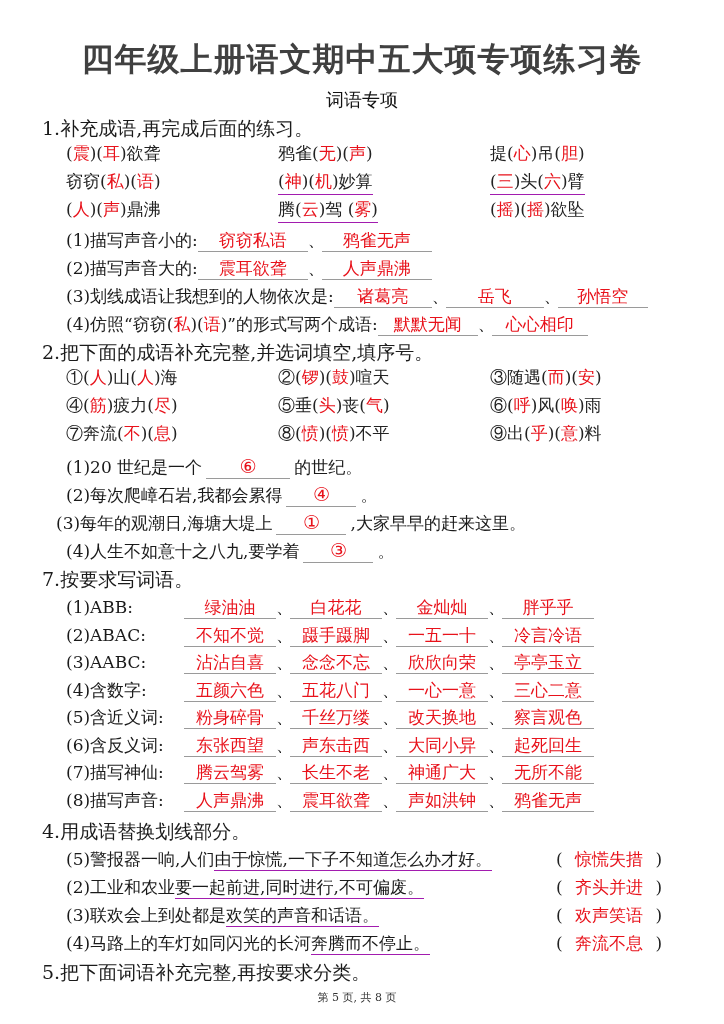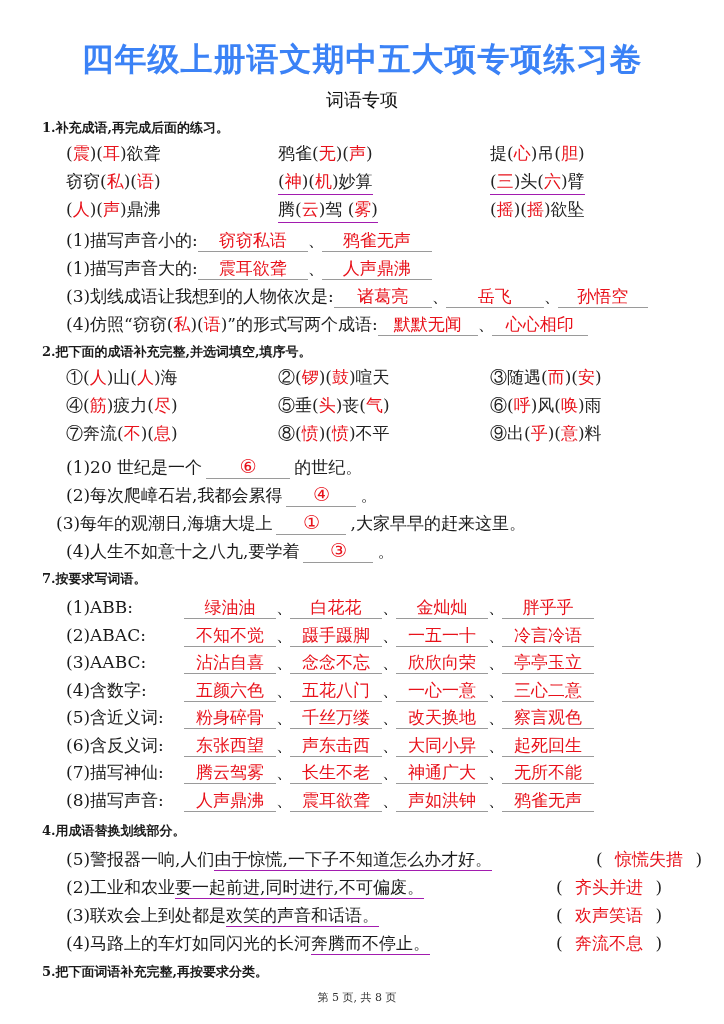--- a/index.html
+++ b/index.html
@@ -1,23 +1,23 @@
 <!DOCTYPE html>
 <html><head>
 <meta charset="utf-8">
 <style>
   html, body { margin: 0; padding: 0; background: #ffffff; }
   body { width: 724px; height: 1024px; position: relative; overflow: hidden;
          font-family: "DejaVu Serif", "Liberation Serif", serif; color: #1a1a1a; }
   .title { position: absolute; top: 38px; left: 0; width: 724px; text-align: center;
-           font-size: 32px; font-weight: bold; letter-spacing: 1px; color: #3b82f6; }
+           font-size: 32px; font-weight: bold; letter-spacing: 1px; color: #404040; }
   .subtitle { position: absolute; top: 88px; left: 0; width: 724px; text-align: center;
               font-size: 18px; font-weight: normal; color: #111; }
   .line { position: absolute; white-space: nowrap; font-size: 17px; line-height: 24px; }
-  .q { font-weight: bold; font-size: 13px; left: 42px; text-align: right; }
+  .q { font-weight: normal; font-size: 19px; left: 42px; text-align: right; }
   .red { color: #e8121b; }
   .p { color: #222; }
   .cell { position: absolute; white-space: nowrap; font-size: 17px; line-height: 24px; }
   .ul { border-bottom: 1px solid #a21caf; padding-bottom: 1px; }
   .blank { display: inline-block; border-bottom: 1px solid #9a9a9a; text-align: center;
            color: #e8121b; line-height: 22px; }
   .circ { font-family: "DejaVu Sans", sans-serif; font-size: 19px; color: #e8121b; }
   .sep { display: inline-block; width: 14px; text-align: center; }
   .footer { position: absolute; top: 990px; left: 0; width: 714px; text-align: center;
             font-size: 11px; color: #333; }
@@ -36,21 +36,21 @@
     <div class="cell" style="top: 141px; left: 490px;"><span class="p">提(</span><span class="red">心</span><span class="p">)吊(</span><span class="red">胆</span><span class="p">)</span></div>
     <div class="cell" style="top: 169px; left: 66px;"><span class="p">窃窃(</span><span class="red">私</span><span class="p">)(</span><span class="red">语</span><span class="p">)</span></div>
     <div class="cell ul" style="top: 169px; left: 278px;"><span class="p">(</span><span class="red">神</span><span class="p">)(</span><span class="red">机</span><span class="p">)妙算</span></div>
     <div class="cell ul" style="top: 169px; left: 490px;"><span class="p">(</span><span class="red">三</span><span class="p">)头(</span><span class="red">六</span><span class="p">)臂</span></div>
     <div class="cell" style="top: 197px; left: 66px;"><span class="p">(</span><span class="red">人</span><span class="p">)(</span><span class="red">声</span><span class="p">)鼎沸</span></div>
     <div class="cell ul" style="top: 197px; left: 278px;"><span class="p">腾(</span><span class="red">云</span><span class="p">)驾 (</span><span class="red">雾</span><span class="p">)</span></div>
     <div class="cell" style="top: 197px; left: 490px;"><span class="p">(</span><span class="red">摇</span><span class="p">)(</span><span class="red">摇</span><span class="p">)欲坠</span></div>
   </div>
 <div id="q1-sub">
     <div class="line" style="top: 228px; left: 66px;"><span>(1)描写声音小的:</span><span class="blank" style="width: 110px;">窃窃私语</span><span class="sep">、</span><span class="blank" style="width: 110px;">鸦雀无声</span></div>
-    <div class="line" style="top: 256px; left: 66px;"><span>(1)描写声音大的:</span><span class="blank" style="width: 110px;">震耳欲聋</span><span class="sep">、</span><span class="blank" style="width: 110px;">人声鼎沸</span></div>
+    <div class="line" style="top: 256px; left: 66px;"><span>(2)描写声音大的:</span><span class="blank" style="width: 110px;">震耳欲聋</span><span class="sep">、</span><span class="blank" style="width: 110px;">人声鼎沸</span></div>
     <div class="line" style="top: 284px; left: 66px;"><span>(3)划线成语让我想到的人物依次是:</span><span class="blank" style="width: 98px;">诸葛亮</span><span class="sep">、</span><span class="blank" style="width: 98px;">岳飞</span><span class="sep">、</span><span class="blank" style="width: 90px;">孙悟空</span></div>
     <div class="line" style="top: 312px; left: 66px;"><span class="p">(4)仿照“窃窃(</span><span class="red">私</span><span class="p">)(</span><span class="red">语</span><span class="p">)”的形式写两个成语:</span><span class="blank" style="width: 100px;">默默无闻</span><span class="sep">、</span><span class="blank" style="width: 96px;">心心相印</span></div>
   </div>
 
 <div class="line q" style="top:340px;">2.把下面的成语补充完整,并选词填空,填序号。</div>
 <div id="q2-grid">
     <div class="cell" style="top: 365px; left: 66px;"><span class="p">①(</span><span class="red">人</span><span class="p">)山(</span><span class="red">人</span><span class="p">)海</span></div>
     <div class="cell" style="top: 365px; left: 278px;"><span class="p">②(</span><span class="red">锣</span><span class="p">)(</span><span class="red">鼓</span><span class="p">)喧天</span></div>
     <div class="cell" style="top: 365px; left: 490px;"><span class="p">③随遇(</span><span class="red">而</span><span class="p">)(</span><span class="red">安</span><span class="p">)</span></div>
     <div class="cell" style="top: 393px; left: 66px;"><span class="p">④(</span><span class="red">筋</span><span class="p">)疲力(</span><span class="red">尽</span><span class="p">)</span></div>
@@ -75,21 +75,21 @@
     <div class="line" style="top: 677.5px; left: 66px;"><span style="display: inline-block; min-width: 118px;">(4)含数字:</span><span class="blank" style="width: 92px;">五颜六色</span><span class="sep">、</span><span class="blank" style="width: 92px;">五花八门</span><span class="sep">、</span><span class="blank" style="width: 92px;">一心一意</span><span class="sep">、</span><span class="blank" style="width: 92px;">三心二意</span></div>
     <div class="line" style="top: 705px; left: 66px;"><span style="display: inline-block; min-width: 118px;">(5)含近义词:</span><span class="blank" style="width: 92px;">粉身碎骨</span><span class="sep">、</span><span class="blank" style="width: 92px;">千丝万缕</span><span class="sep">、</span><span class="blank" style="width: 92px;">改天换地</span><span class="sep">、</span><span class="blank" style="width: 92px;">察言观色</span></div>
     <div class="line" style="top: 732.5px; left: 66px;"><span style="display: inline-block; min-width: 118px;">(6)含反义词:</span><span class="blank" style="width: 92px;">东张西望</span><span class="sep">、</span><span class="blank" style="width: 92px;">声东击西</span><span class="sep">、</span><span class="blank" style="width: 92px;">大同小异</span><span class="sep">、</span><span class="blank" style="width: 92px;">起死回生</span></div>
     <div class="line" style="top: 760px; left: 66px;"><span style="display: inline-block; min-width: 118px;">(7)描写神仙:</span><span class="blank" style="width: 92px;">腾云驾雾</span><span class="sep">、</span><span class="blank" style="width: 92px;">长生不老</span><span class="sep">、</span><span class="blank" style="width: 92px;">神通广大</span><span class="sep">、</span><span class="blank" style="width: 92px;">无所不能</span></div>
     <div class="line" style="top: 787.5px; left: 66px;"><span style="display: inline-block; min-width: 118px;">(8)描写声音:</span><span class="blank" style="width: 92px;">人声鼎沸</span><span class="sep">、</span><span class="blank" style="width: 92px;">震耳欲聋</span><span class="sep">、</span><span class="blank" style="width: 92px;">声如洪钟</span><span class="sep">、</span><span class="blank" style="width: 92px;">鸦雀无声</span></div>
   </div>
 
 <div class="line q" style="top:819px;">4.用成语替换划线部分。</div>
 <div id="q4-sub">
     <div class="line" style="top: 847px; left: 66px;"><span>(5)警报器一响,人们</span><span class="ul">由于惊慌,一下子不知道怎么办才好。</span></div>
-    <div class="paren-ans" style="top: 847px; left: 556px; margin-left: 40px;"><span class="p">( </span><span class="red" style="display: inline-block; width: 82px; text-align: center;">惊慌失措</span><span class="p"> )</span></div>
+    <div class="paren-ans" style="top: 847px; left: 556px;"><span class="p">( </span><span class="red" style="display: inline-block; width: 82px; text-align: center;">惊慌失措</span><span class="p"> )</span></div>
     <div class="line" style="top: 875px; left: 66px;"><span>(2)工业和农业</span><span class="ul">要一起前进,同时进行,不可偏废。</span></div>
     <div class="paren-ans" style="top: 875px; left: 556px;"><span class="p">( </span><span class="red" style="display: inline-block; width: 82px; text-align: center;">齐头并进</span><span class="p"> )</span></div>
     <div class="line" style="top: 903px; left: 66px;"><span>(3)联欢会上到处都是</span><span class="ul">欢笑的声音和话语。</span></div>
     <div class="paren-ans" style="top: 903px; left: 556px;"><span class="p">( </span><span class="red" style="display: inline-block; width: 82px; text-align: center;">欢声笑语</span><span class="p"> )</span></div>
     <div class="line" style="top: 931px; left: 66px;"><span>(4)马路上的车灯如同闪光的长河</span><span class="ul">奔腾而不停止。</span></div>
     <div class="paren-ans" style="top: 931px; left: 556px;"><span class="p">( </span><span class="red" style="display: inline-block; width: 82px; text-align: center;">奔流不息</span><span class="p"> )</span></div>
   </div>
 
 <div class="line q" style="top:960px;">5.把下面词语补充完整,再按要求分类。</div>
 

